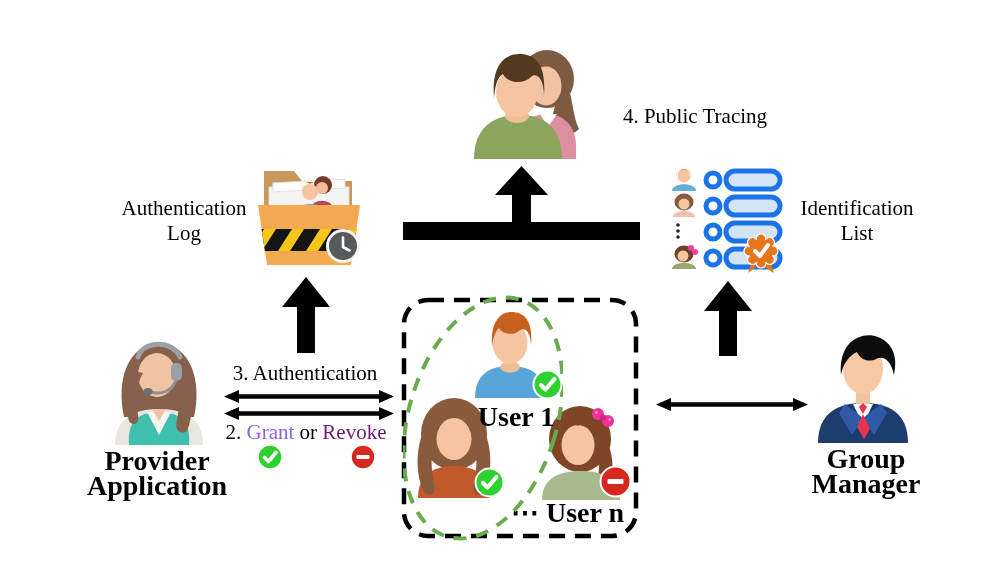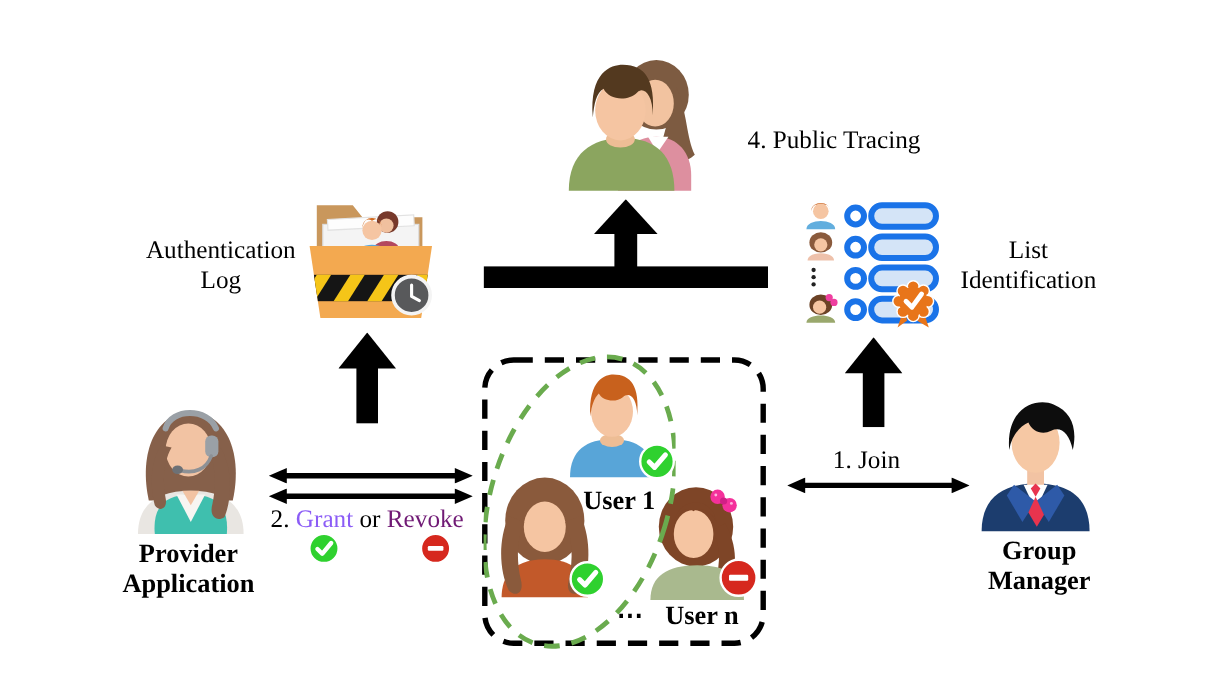--- a/index.html
+++ b/index.html
@@ -1,20 +1,20 @@
 <!DOCTYPE html>
 <html><head>
 <meta charset="utf-8">
 <style>
   html,body{margin:0;padding:0;background:#fff;}
   #canvas{position:relative;width:1008px;height:567px;background:#fff;overflow:hidden;
           font-family:"Liberation Serif",serif;color:#000;}
   .abs{position:absolute;}
   .lbl{font-size:21px;line-height:25px;text-align:center;white-space:nowrap;}
-  .lbl-bold{font-weight:bold;font-size:22px;line-height:25px;text-align:center;white-space:nowrap;}
+  .lbl-bold{font-weight:bold;font-size:28px;line-height:25px;text-align:center;white-space:nowrap;}
   .grant-line span{white-space:pre;}
   .green-txt{color:#8b5cf6;}
   .red-txt{color:#701a75;}
   svg{display:block;}
 </style>
 </head>
 <body>
 
 <div id="canvas">
 
@@ -132,22 +132,22 @@
           <circle cx="84.5" cy="93.5" r="5"></circle>
         <circle cx="81" cy="85" r="5"></circle>
           <circle cx="84.5" cy="76.5" r="5"></circle>
       </g>
       <circle cx="93" cy="85" r="12" fill="#e8751a"></circle>
       <path d="M87,85 L92,90 L100,79" stroke="#fff" stroke-width="4" fill="none" stroke-linecap="round" stroke-linejoin="round"></path>
     </g>
   </svg>
 
   <div class="abs" style="left:777px;top:196px;width:160px">
+    <div class="lbl">Identification</div>
     <div class="lbl">List</div>
-    <div class="lbl">Identification</div>
   </div>
 
   <svg class="abs" style="left:704px;top:281px" width="48" height="75" viewBox="0 0 48 75">
     <rect x="15" y="28" width="18" height="47" fill="#000"></rect>
     <polygon points="24,0 0,30 48,30" fill="#000"></polygon>
   </svg>
 
   <svg class="abs" style="left:111px;top:327px" width="96" height="118" viewBox="0 0 96 118">
     <path d="M13,90 C5,54 16,18 48,16 C80,18 91,54 83,90 L13,90 Z" fill="#86604a"></path>
     <ellipse cx="46" cy="48" rx="19" ry="22" fill="#f2c3a3"></ellipse>
@@ -163,20 +163,21 @@
     <path d="M27,30 C32,13 62,13 69,30" stroke="#9aa0a6" stroke-width="5" fill="none" stroke-linecap="round"></path>
     <rect x="60" y="36" width="11" height="18" rx="5" fill="#9aa0a6"></rect>
     <path d="M65,53 C61,64 51,68 39,65" stroke="#8d9196" stroke-width="3" fill="none" stroke-linecap="round"></path>
     <ellipse cx="37" cy="64.5" rx="4.5" ry="3.5" fill="#6d7176"></ellipse>
   </svg>
   <div class="abs" style="left:77px;top:448px;width:160px">
     <div class="lbl-bold">Provider</div>
     <div class="lbl-bold">Application</div>
   </div>
 
+  <div class="abs lbl" style="left:215px;top:361px;width:180px">3. Authentication</div>
 
   <svg class="abs" style="left:224px;top:390px" width="170" height="13" viewBox="0 0 170 13">
     <line x1="12" y1="6.5" x2="158" y2="6.5" stroke="#000" stroke-width="4.5"></line>
     <polygon points="0,6.5 15,0 15,13" fill="#000"></polygon>
     <polygon points="170,6.5 155,0 155,13" fill="#000"></polygon>
   </svg>
   <svg class="abs" style="left:224px;top:407px" width="170" height="13" viewBox="0 0 170 13">
     <line x1="12" y1="6.5" x2="158" y2="6.5" stroke="#000" stroke-width="4.5"></line>
     <polygon points="0,6.5 15,0 15,13" fill="#000"></polygon>
     <polygon points="170,6.5 155,0 155,13" fill="#000"></polygon>
@@ -243,21 +244,20 @@
   </svg>
   <svg class="abs" style="left:474px;top:467px" width="31" height="31" viewBox="0 0 31 31">
     <circle cx="15.5" cy="15.5" r="14" fill="#2fd12f" stroke="#fff" stroke-width="2"></circle>
     <path d="M9,16 L13.5,20.5 L22.5,10" stroke="#fff" stroke-width="4.2" fill="none" stroke-linecap="round" stroke-linejoin="round"></path>
   </svg>
   <svg class="abs" style="left:599px;top:465px" width="33" height="33" viewBox="0 0 33 33">
     <circle cx="16.5" cy="16.5" r="15" fill="#d6281e" stroke="#fff" stroke-width="2"></circle>
     <rect x="8.5" y="14" width="16" height="5" rx="1" fill="#fff"></rect>
   </svg>
 
-  <div class="abs lbl" style="left:672px;top:371px;width:100px">1. Join</div>
   <svg class="abs" style="left:656px;top:398px" width="152" height="13" viewBox="0 0 152 13">
     <line x1="12" y1="6.5" x2="140" y2="6.5" stroke="#000" stroke-width="4.5"></line>
     <polygon points="0,6.5 15,0 15,13" fill="#000"></polygon>
     <polygon points="152,6.5 137,0 137,13" fill="#000"></polygon>
   </svg>
 
   <svg class="abs" style="left:814px;top:329px" width="98" height="114" viewBox="0 0 98 114">
     <path d="M4,114 C4,84 24,74 49,74 C75,74 94,84 94,114 Z" fill="#1c3d6e"></path>
     <rect x="42" y="62" width="14" height="14" fill="#f2c3a3"></rect>
     <polygon points="39,75 49,96 59,75" fill="#ffffff"></polygon>

